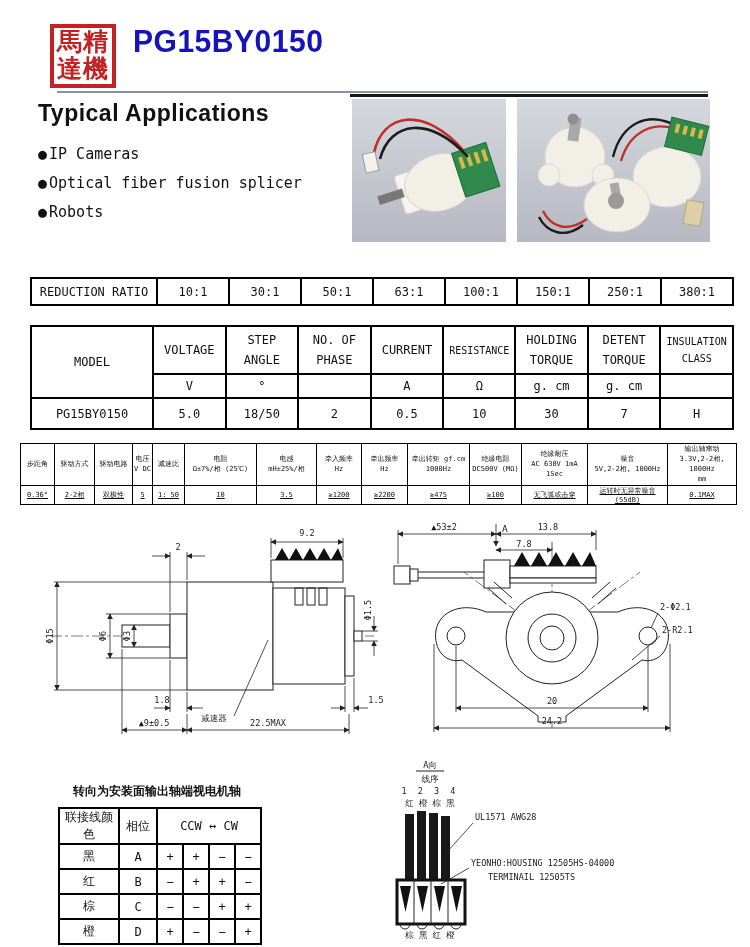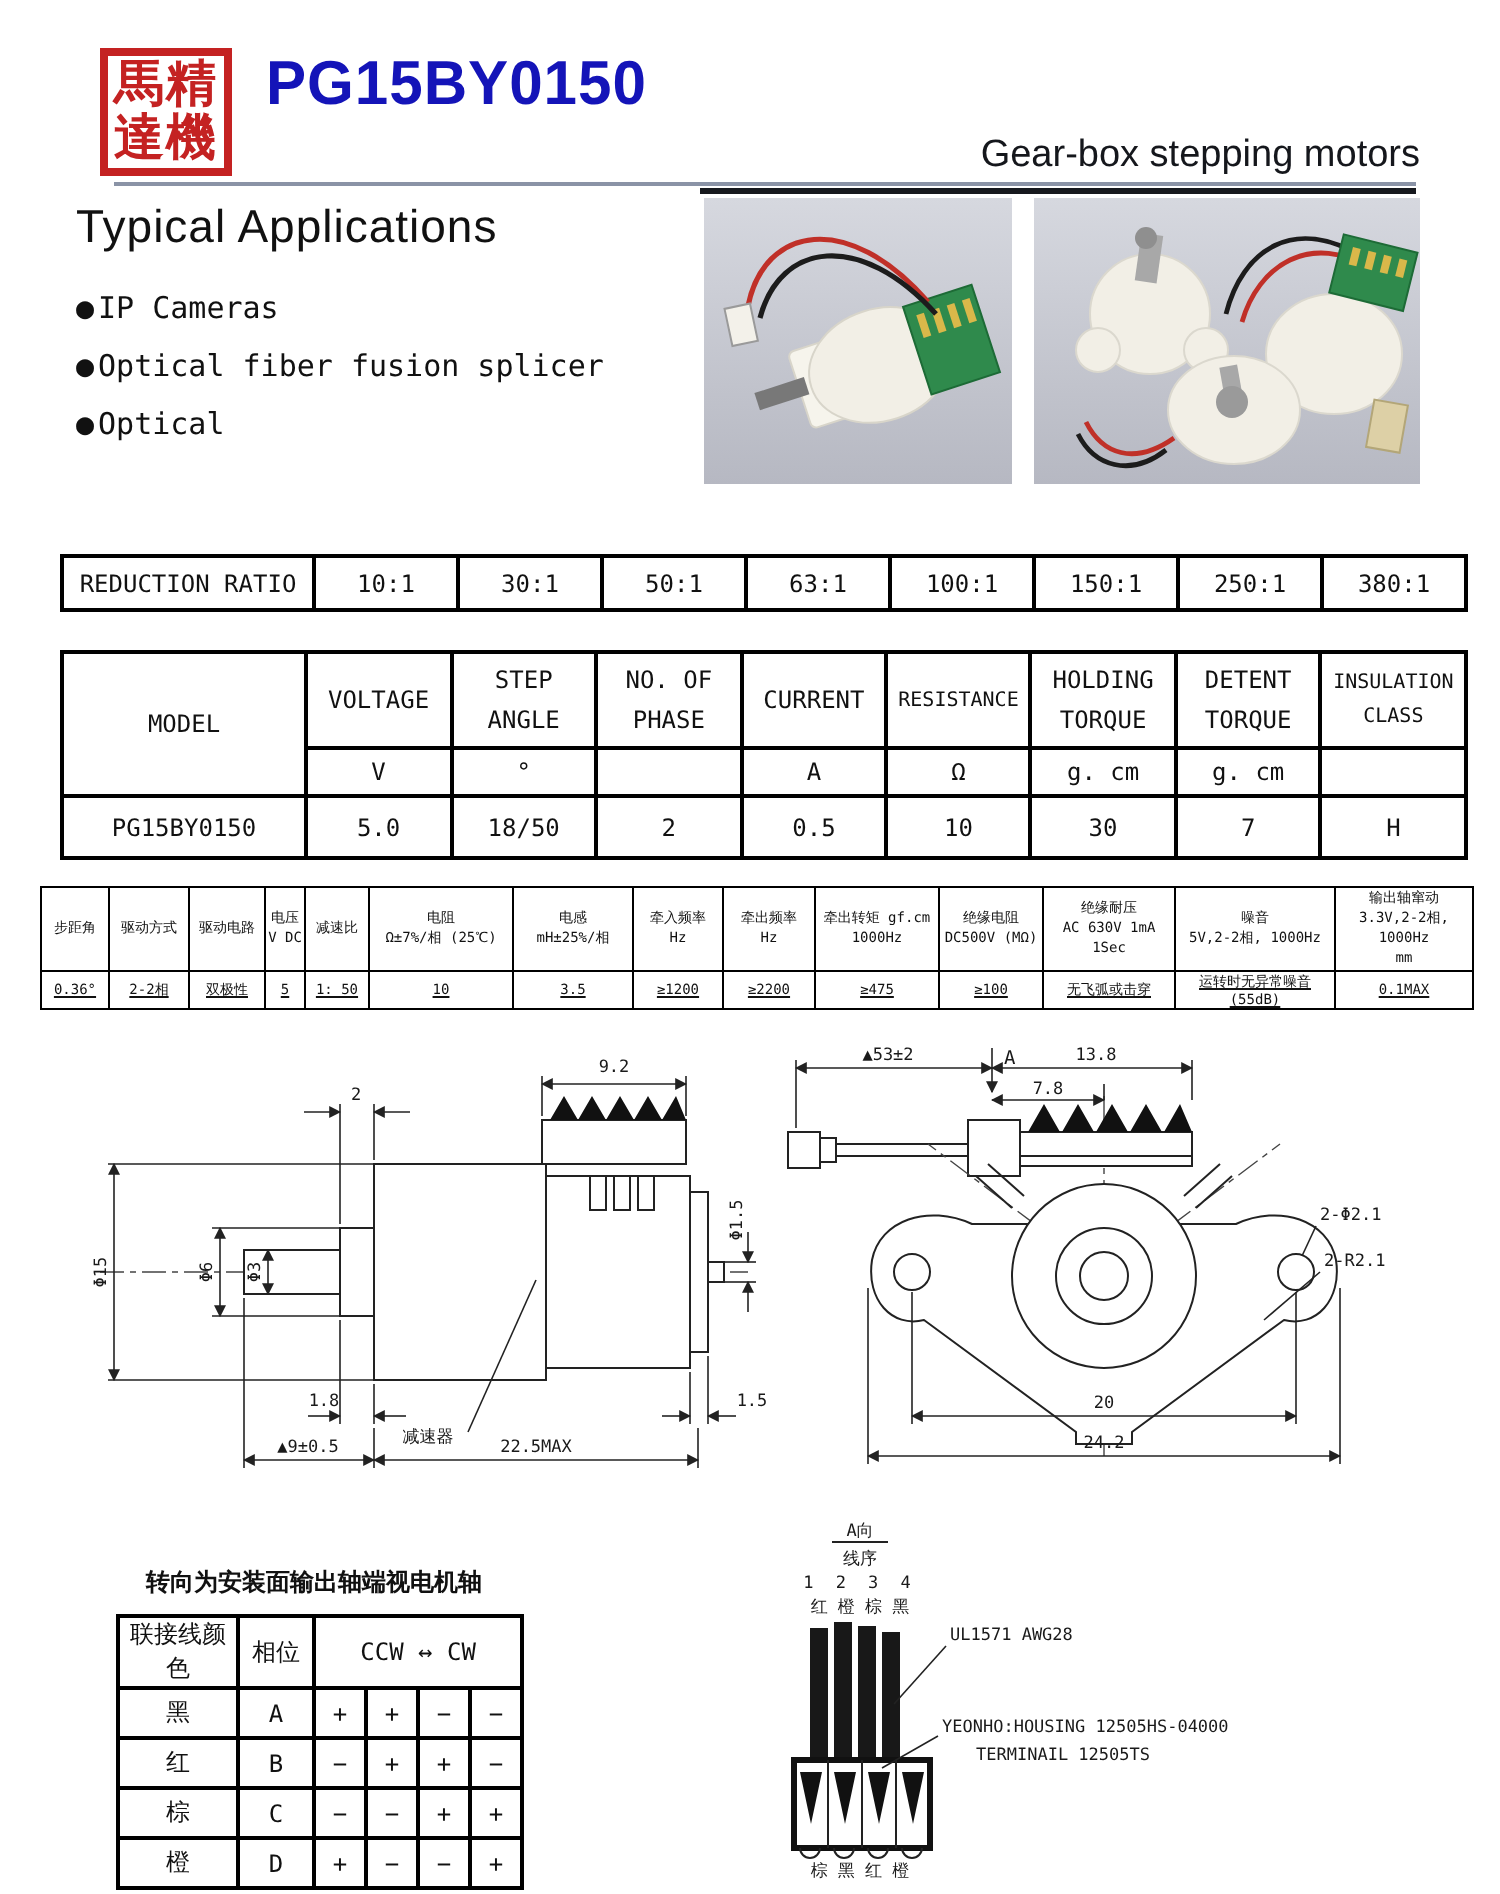--- a/index.html
+++ b/index.html
@@ -12,21 +12,21 @@
   .doc-title{position:absolute;left:133px;top:24px;font-size:31px;font-weight:bold;color:#1414b8;
         letter-spacing:0.5px;transform:scaleX(0.97);transform-origin:left;}
   .rule-thin{position:absolute;left:57px;top:91px;width:651px;height:2px;background:#8a93a6;}
   .rule-thick{position:absolute;left:350px;top:94px;width:358px;height:3px;background:#16181d;}
   .subtitle{position:absolute;left:398px;top:67px;width:312px;text-align:right;font-size:19px;color:#15171c;}
   
   .photo{position:absolute;top:99px;height:143px;}
   .photo1{left:352px;width:154px;}
   .photo2{left:517px;width:193px;}
   
-  .apps-heading{position:absolute;left:38px;top:100px;font-size:23px;font-weight:normal;letter-spacing:0.5px;}
+  .apps-heading{position:absolute;left:38px;top:100px;font-size:23px;font-weight:bold;letter-spacing:0.5px;}
   .apps-list{position:absolute;left:38px;top:143px;list-style:none;margin:0;padding:0;
         font-family:"DejaVu Sans Mono",monospace;font-size:15px;}
   .apps-list li{display:flex;align-items:center;margin-bottom:7px;line-height:22px;}
   .bullet{font-size:15px;margin-right:2px;}
   
   table{border-collapse:collapse;table-layout:fixed;}
   td,th{border:2px solid #000;text-align:center;vertical-align:middle;padding:0;overflow:hidden;}
   .pre{white-space:pre-line;}
   
   .ratio-table{position:absolute;left:30px;top:277px;width:704px;font-family:"DejaVu Sans Mono",monospace;font-size:12px;}
@@ -72,21 +72,20 @@
         <stop offset="1" stop-color="#b6b8c2"></stop>
       </linearGradient>
     </defs>
   </svg>
 
   <div class="seal">
     <div>馬精</div>
     <div>達機</div>
   </div>
   <div class="doc-title">PG15BY0150</div>
-  <div class="subtitle">Gear-box stepping motors</div>
   <div class="rule-thin"></div>
   <div class="rule-thick"></div>
 
   <div class="photo photo1">
     <svg viewBox="0 0 154 143" width="154" height="143">
       <rect x="0" y="0" width="154" height="143" fill="url(#pbg)"></rect>
       <g transform="rotate(-18 80 85)">
         <rect x="46" y="66" width="20" height="40" rx="3" fill="#f6f4ec" stroke="#d8d5ca"></rect>
         <ellipse cx="88" cy="86" rx="36" ry="28" fill="#f2efe6" stroke="#d8d5ca"></ellipse>
         <rect x="24" y="80" width="26" height="9" fill="#787878"></rect>
@@ -133,21 +132,21 @@
     <li>
       <span class="bullet">●</span>
       <span>IP Cameras</span>
     </li>
     <li>
       <span class="bullet">●</span>
       <span>Optical fiber fusion splicer</span>
     </li>
     <li>
       <span class="bullet">●</span>
-      <span>Optical</span>
+      <span>Robots</span>
     </li>
   </ul>
 
   <table class="ratio-table">
     <colgroup>
         <col style="width:126px">
         <col>
         <col>
         <col>
         <col>

